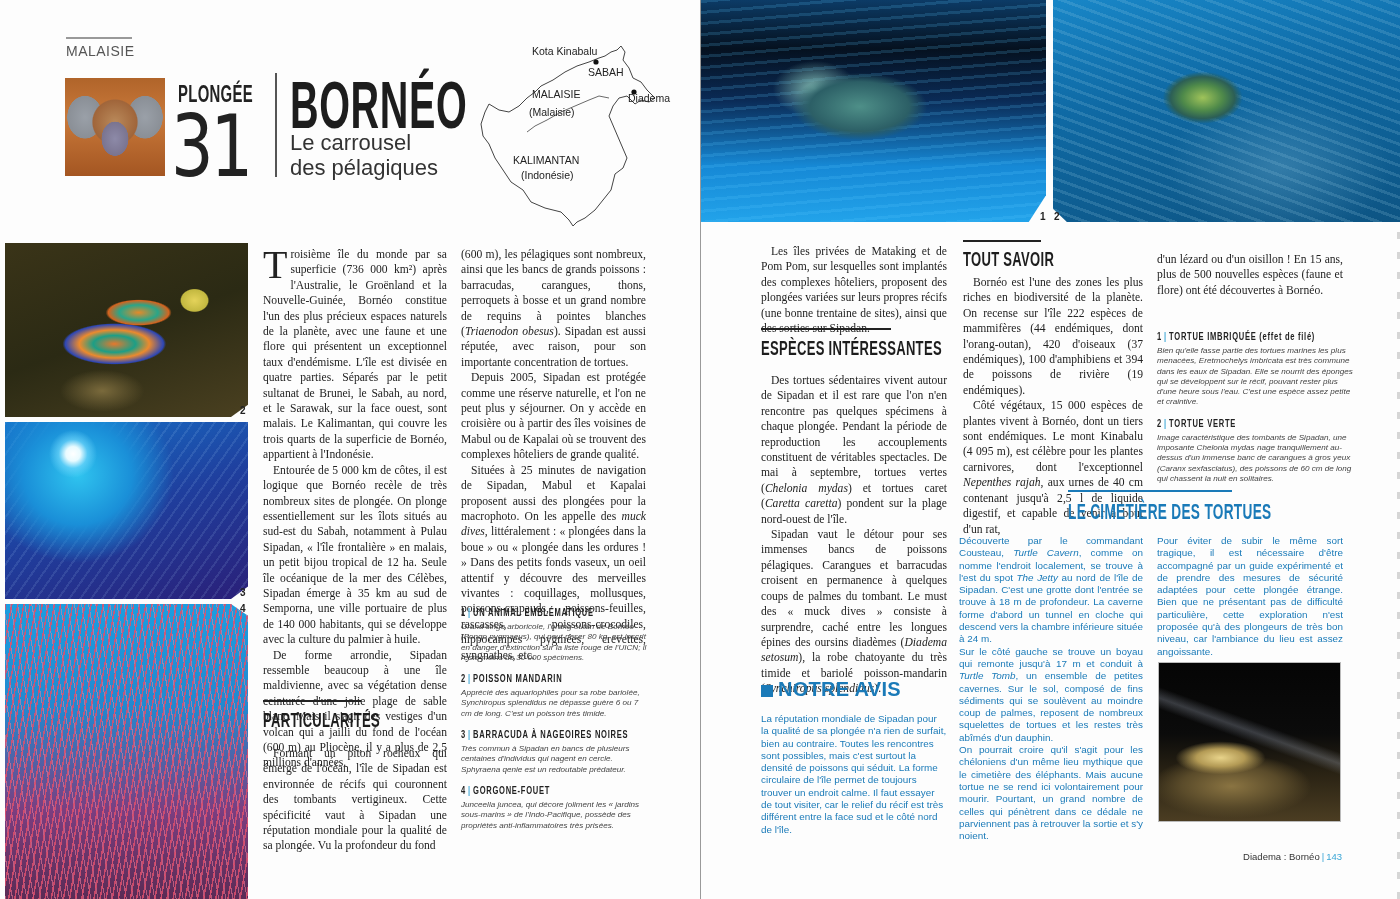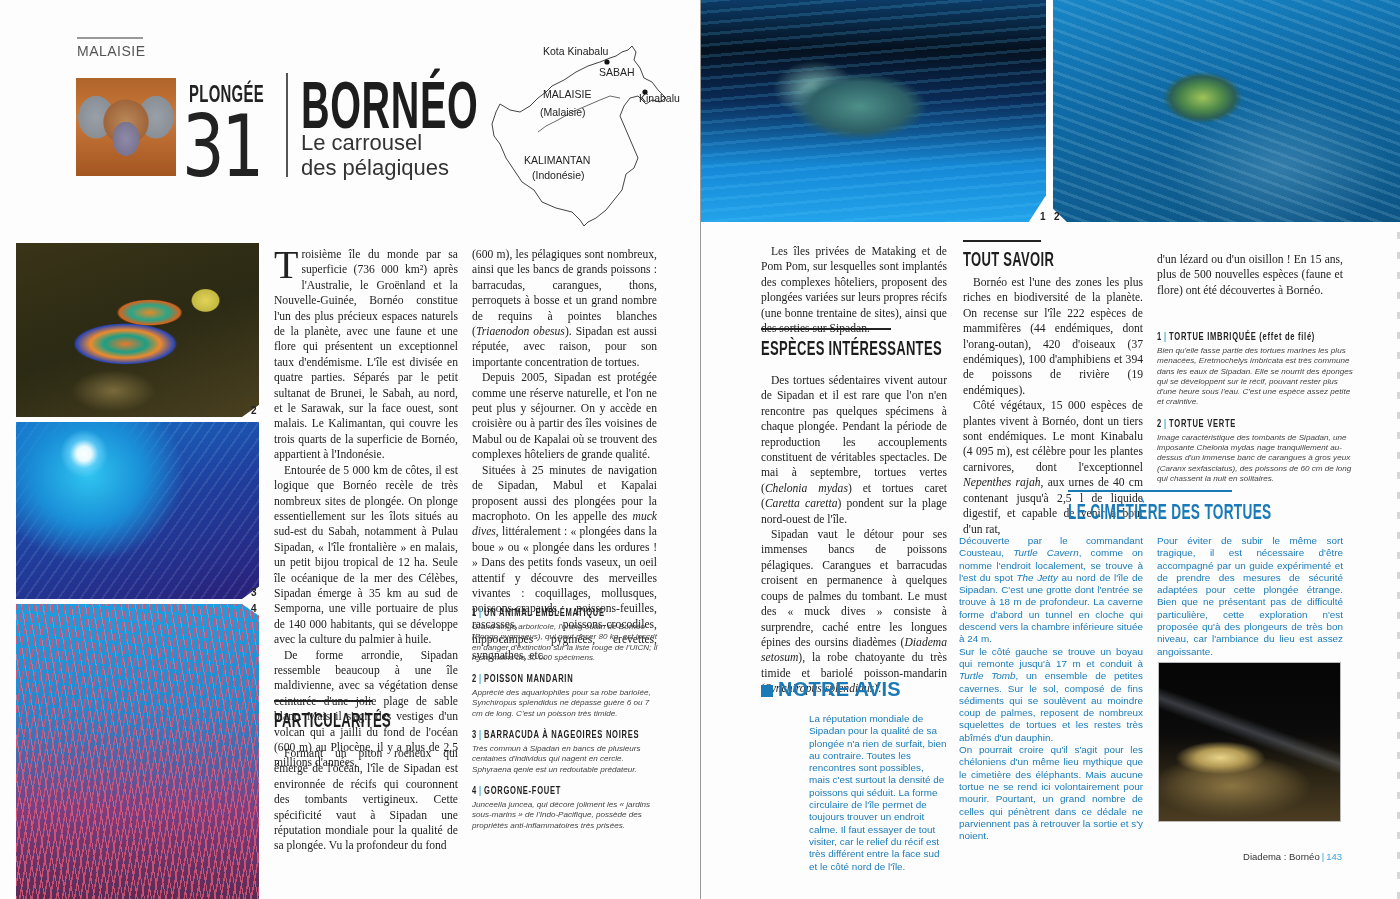--- a/index.html
+++ b/index.html
@@ -1,20 +1,20 @@
 <!DOCTYPE html>
 <html><head>
 <meta charset="utf-8">
 <style>
   * { box-sizing: border-box; margin: 0; padding: 0; }
   html, body { width: 1400px; height: 899px; overflow: hidden; background: #fdfdfd; }
   body { position: relative; font-family: "Liberation Sans", sans-serif; color: #222; }
 
   .page { position: absolute; top: 0; height: 899px; background: #fdfdfd; overflow: hidden; }
-  .page-left { left: 16px; width: 700px; }
+  .page-left { left: 5px; width: 700px; }
   .page-right { left: 700px; width: 700px; border-left: 1px solid #9a9a9a; }
 
   .body-text { font-family: "Liberation Serif", serif; font-size: 11.6px; line-height: 15.4px; color: #222; text-align: justify; hyphens: auto; }
   .body-text p { text-indent: 10px; }
   .body-text p.no-indent { text-indent: 0; }
   .body-text i { font-style: italic; }
 
   
   .rubric-line { position: absolute; left: 61px; top: 37px; width: 66px; height: 2px; background: #999; }
   .rubric { position: absolute; left: 61px; top: 43px; font-size: 14px; letter-spacing: 0.5px; color: #555; }
@@ -103,21 +103,21 @@
   .rphoto2 { clip-path: polygon(0 0, 100% 0, 100% 100%, 4% 100%, 0 94%); }
 
   .rcol1 { position: absolute; left: 60px; top: 244px; width: 186px; }
   .species-block { position: absolute; left: 60px; top: 328px; width: 186px; }
   .species-block .body-text { margin-top: 13px; }
   .species-block .sec-rule { width: 130px; }
 
   .avis { position: absolute; left: 60px; top: 678px; width: 186px; }
   .avis-title { font-size: 20px; font-weight: bold; color: #1a7ab8; letter-spacing: 0.3px; }
   .avis-title .sq { display: inline-block; width: 12px; height: 12px; background: #1a7ab8; margin-right: 5px; vertical-align: -1px; }
-  .avis-text { font-size: 9.9px; line-height: 12.3px; color: #1a7ab8; margin-top: 12px; margin-left: 48px; }
+  .avis-text { font-size: 9.9px; line-height: 12.3px; color: #1a7ab8; margin-top: 12px; }
 
   .tout { position: absolute; left: 262px; top: 240px; width: 180px; }
   .tout .sec-rule { width: 78px; margin-bottom: 5px; }
   .tout .body-text { margin-top: 4px; }
 
   .rcol3 { position: absolute; left: 456px; top: 252px; width: 186px; }
 
   .rcaps { position: absolute; left: 456px; top: 330px; width: 200px; }
 
   .cimetiere-rule { position: absolute; left: 367px; top: 490px; width: 164px; height: 2px; background: #1a7ab8; }
@@ -165,21 +165,21 @@
   <div class="map">
     <svg width="220" height="200" viewBox="0 0 220 200">
       <path d="M152,10 L156,6 L160,12 L158,20 L164,28 L168,38 L176,42 L182,50 L190,58 L184,62 L176,60 L170,64 L162,56 L154,58 L148,66 L144,76 L150,90 L156,104 L162,118 L158,128 L150,134 L146,150 L138,160 L130,170 L120,178 L112,182 L108,186 L104,180 L96,172 L80,168 L66,162 L58,150 L46,142 L38,130 L30,118 L24,104 L18,96 L16,84 L20,72 L24,64 L34,70 L44,72 L54,66 L62,58 L70,52 L76,46 L88,40 L100,32 L112,26 L124,22 L134,18 L140,16 L146,12 Z" fill="none" stroke="#444" stroke-width="1"></path>
       <path d="M62,92 L70,86 L82,80 L96,72 L110,66 L124,60 L134,56 L144,58" fill="none" stroke="#444" stroke-width="0.8"></path>
       <circle cx="131" cy="22" r="2.6" fill="#111"></circle>
       <circle cx="169" cy="52" r="2.6" fill="#111"></circle>
     </svg>
     <span class="map-label" style="left:67px;top:5px;">Kota Kinabalu</span>
     <span class="map-label" style="left:123px;top:26px;">SABAH</span>
     <span class="map-label" style="left:67px;top:48px;">MALAISIE</span>
-    <span class="map-label" style="left:163px;top:52px;">Kinabalu</span>
+    <span class="map-label" style="left:163px;top:52px;">Diadema</span>
     <span class="map-label" style="left:64px;top:66px;">(Malaisie)</span>
     <span class="map-label" style="left:48px;top:114px;">KALIMANTAN</span>
     <span class="map-label" style="left:56px;top:129px;">(Indonésie)</span>
   </div>
 
   <div class="lphoto lp-mandarin"></div>
   <span class="photo-num" style="left:235px;top:405px;">2</span>
   <div class="lphoto lp-barracuda"></div>
   <span class="photo-num" style="left:235px;top:587px;">3</span>
   <div class="lphoto lp-gorgone"></div>

